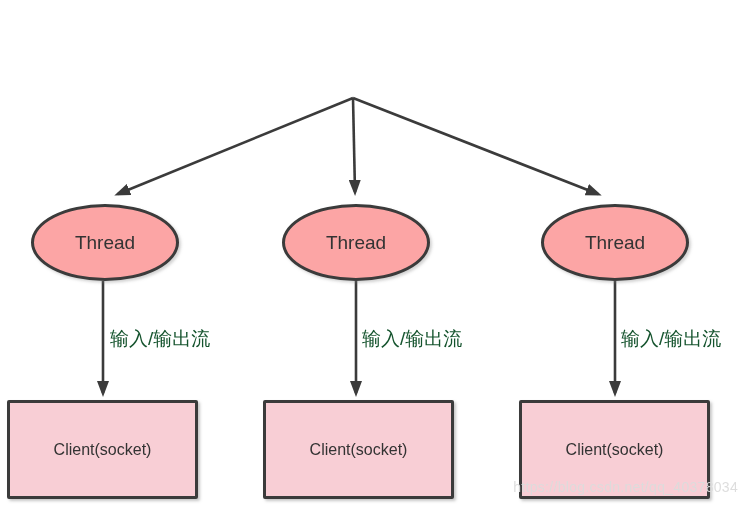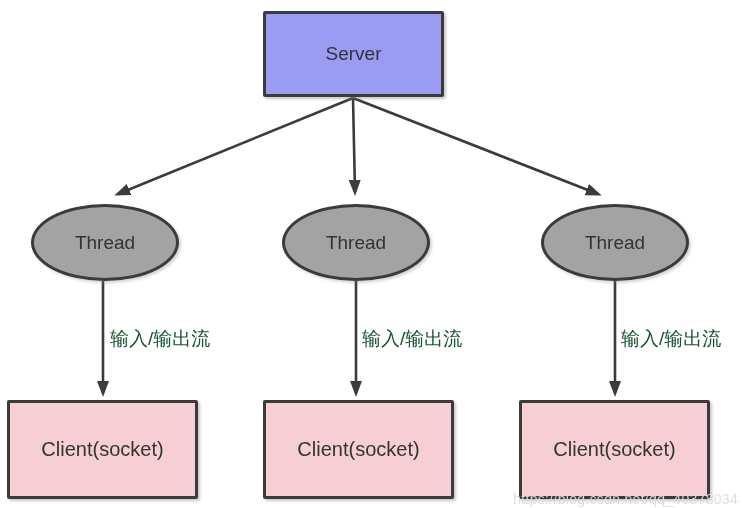--- a/index.html
+++ b/index.html
@@ -40,37 +40,37 @@
     background: #9a9bf2;
     border: 3px solid #3b3b3b;
     border-radius: 2px;
     font-size: 19px;
     box-shadow: 2px 2px 3px rgba(130,130,130,0.45);
   }
   .thread-node {
     top: 204px;
     width: 148px;
     height: 77px;
-    background: #a3a3a3;
+    background: #fca5a5;
     border: 3px solid #3b3b3b;
     border-radius: 50%;
     font-size: 19px;
     box-shadow: 2px 2px 3px rgba(130,130,130,0.35);
   }
   .thread-1 { left: 31px; }
   .thread-2 { left: 282px; }
   .thread-3 { left: 541px; }
   .client-node {
     top: 400px;
     width: 191px;
     height: 99px;
     background: #f8ced5;
     border: 3px solid #3b3b3b;
     border-radius: 2px;
-    font-size: 20px;
+    font-size: 16px;
     box-shadow: 2px 2px 3px rgba(130,130,130,0.45);
   }
   .client-1 { left: 7px; }
   .client-2 { left: 263px; }
   .client-3 { left: 519px; }
   .edge-label {
     position: absolute;
     top: 326px;
     font-size: 19px;
     color: #14532d;
@@ -81,21 +81,20 @@
   .edge-label-3 { left: 621px; }
   .watermark {
     position: absolute;
     right: 4px;
     top: 479px;
     font-size: 14px;
     color: #dcdcdc;
     opacity: 0.95;
     white-space: nowrap;
     letter-spacing: 0.3px;
-    margin-top: 12px;
   }
 </style>
 </head>
 <body>
 
 <div class="canvas">
 
   <svg class="arrows-layer" width="742" height="508" viewBox="0 0 742 508" xmlns="http://www.w3.org/2000/svg">
     <defs>
       <marker id="arrowhead" markerUnits="userSpaceOnUse" markerWidth="16" markerHeight="12" viewBox="0 0 16 12" refX="12" refY="6" orient="auto">
@@ -105,23 +104,20 @@
     <g stroke="#3b3b3b" stroke-width="2.6" fill="none">
       <line x1="353" y1="98" x2="118" y2="194" marker-end="url(#arrowhead)"></line>
       <line x1="353" y1="98" x2="355" y2="192" marker-end="url(#arrowhead)"></line>
       <line x1="353" y1="98" x2="598" y2="194" marker-end="url(#arrowhead)"></line>
       <line x1="103" y1="281" x2="103" y2="393" marker-end="url(#arrowhead)"></line>
       <line x1="356" y1="281" x2="356" y2="393" marker-end="url(#arrowhead)"></line>
       <line x1="615" y1="281" x2="615" y2="393" marker-end="url(#arrowhead)"></line>
     </g>
   </svg>
 
-  <div class="node server-node">
-    <span>Server</span>
-  </div>
 
   <div class="node thread-node thread-1">
     <span>Thread</span>
   </div>
   <div class="node thread-node thread-2">
     <span>Thread</span>
   </div>
   <div class="node thread-node thread-3">
     <span>Thread</span>
   </div>

